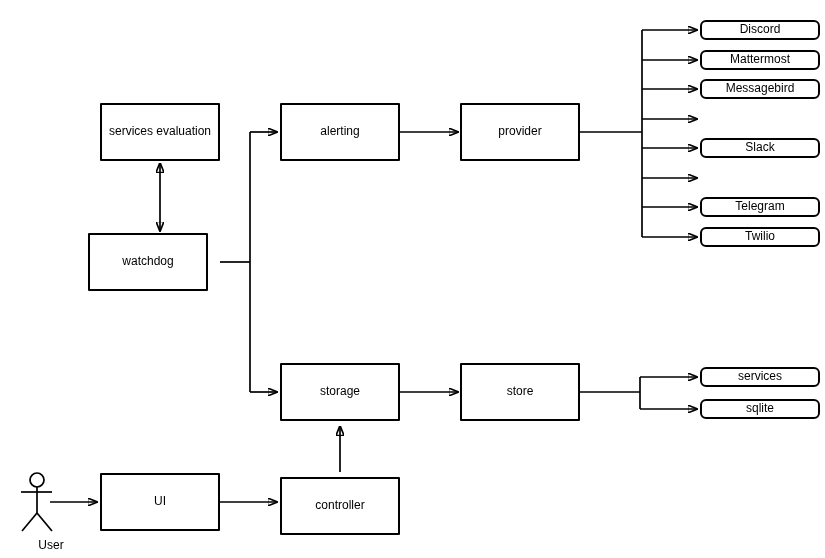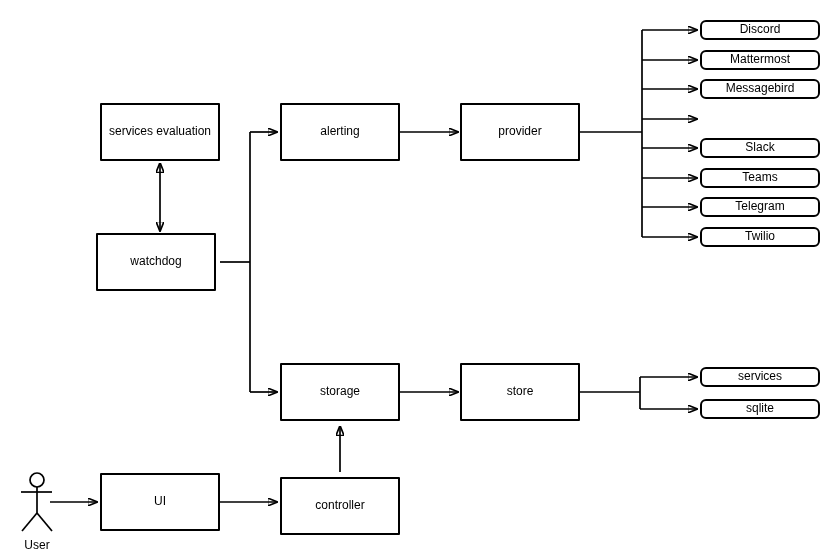--- a/index.html
+++ b/index.html
@@ -39,21 +39,21 @@
     height: 58px;
     border-radius: 1px;
   }
   .node.small {
     width: 120px;
     height: 20px;
     border-radius: 6px;
   }
   .actor-label {
     position: absolute;
-    left: 12px;
+    left: 26px;
     top: 538px;
     width: 50px;
     text-align: center;
     font-size: 12px;
     color: #000000;
   }
   svg path, svg line, svg circle {
     stroke: #000000;
     stroke-width: 1.7;
     fill: none;
@@ -109,31 +109,30 @@
       <line x1="37" y1="487" x2="37" y2="513"></line>
       <line x1="21" y1="492" x2="52" y2="492"></line>
       <line x1="37" y1="513" x2="22" y2="531"></line>
       <line x1="37" y1="513" x2="52" y2="531"></line>
     </g>
   </svg>
 
   <div class="node big" style="left:100px;top:103px">services evaluation</div>
   <div class="node big" style="left:460px;top:103px">provider</div>
   <div class="node big" style="left:280px;top:103px">alerting</div>
-  <div class="node big" style="left:96px;top:233px">watchdog</div>
+  <div class="node big" style="left:88px;top:233px">watchdog</div>
   <div class="node big" style="left:280px;top:363px">storage</div>
   <div class="node big" style="left:460px;top:363px">store</div>
   <div class="node big" style="left:100px;top:473px">UI</div>
   <div class="node big" style="left:280px;top:477px">controller</div>
 
   <div class="node small" style="left:700px;top:20px">Discord</div>
   <div class="node small" style="left:700px;top:50px">Mattermost</div>
   <div class="node small" style="left:700px;top:79px">Messagebird</div>
   <div class="node small" style="left:700px;top:138px">Slack</div>
-  <div class="node small" style="left:700px;top:168px">Teams</div>
   <div class="node small" style="left:700px;top:197px">Telegram</div>
   <div class="node small" style="left:700px;top:227px">Twilio</div>
 
   <div class="node small" style="left:700px;top:367px">services</div>
   <div class="node small" style="left:700px;top:399px">sqlite</div>
 
   <div class="actor-label">User</div>
 
 </div>
 

